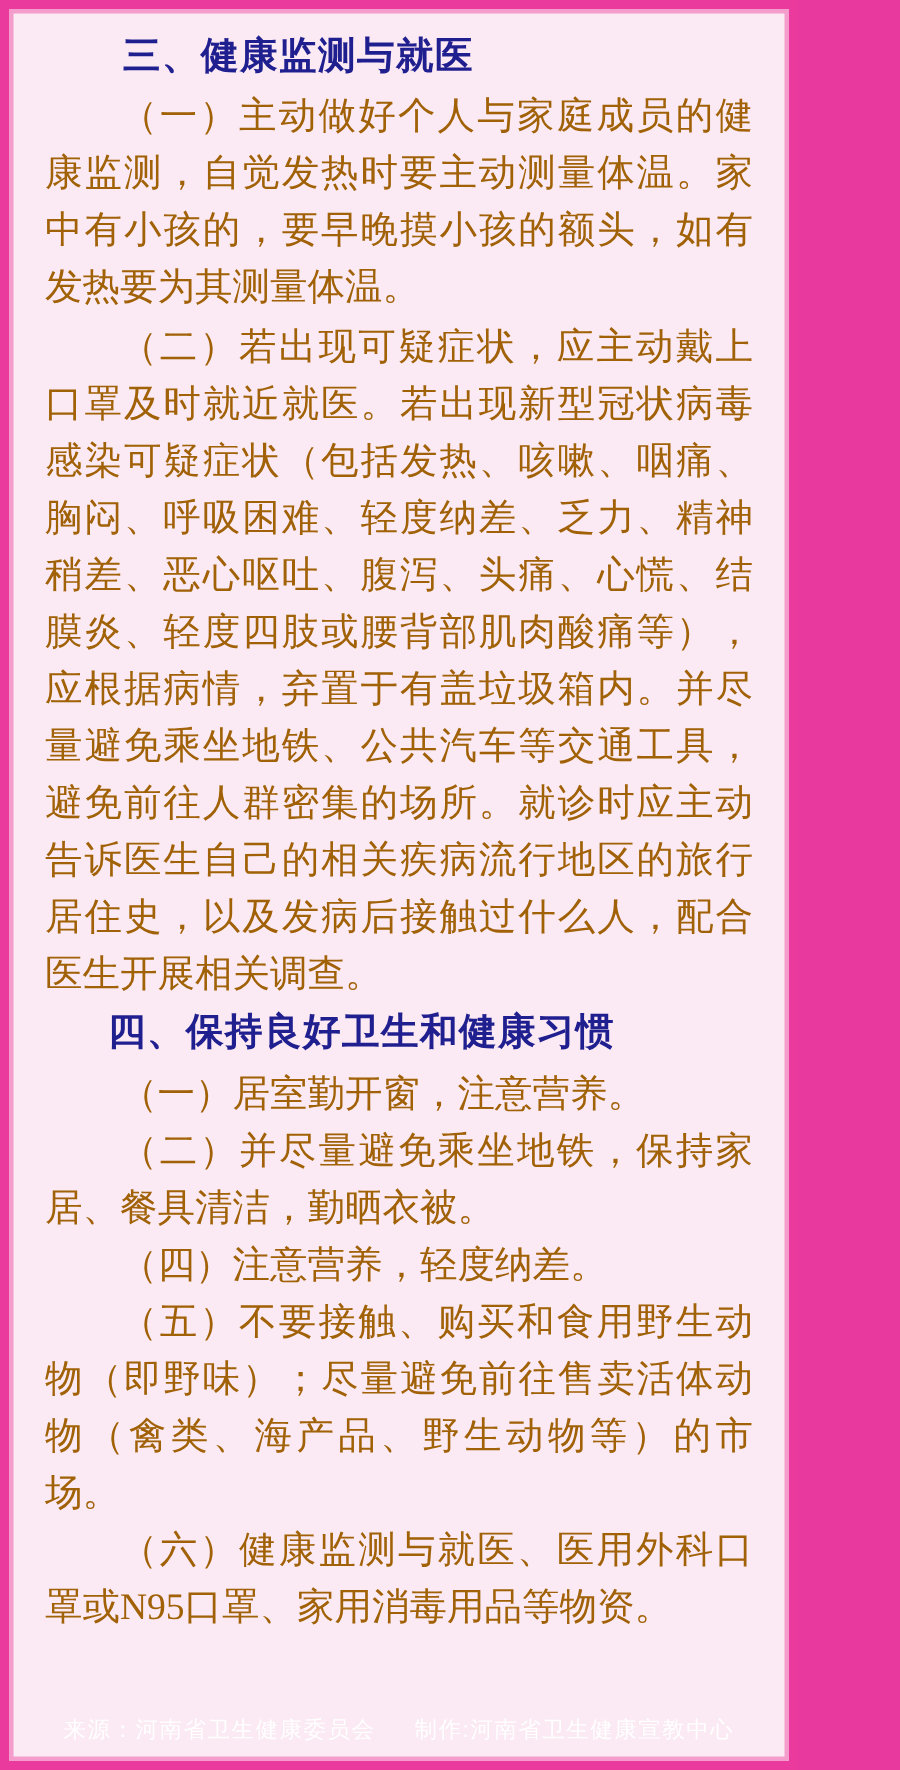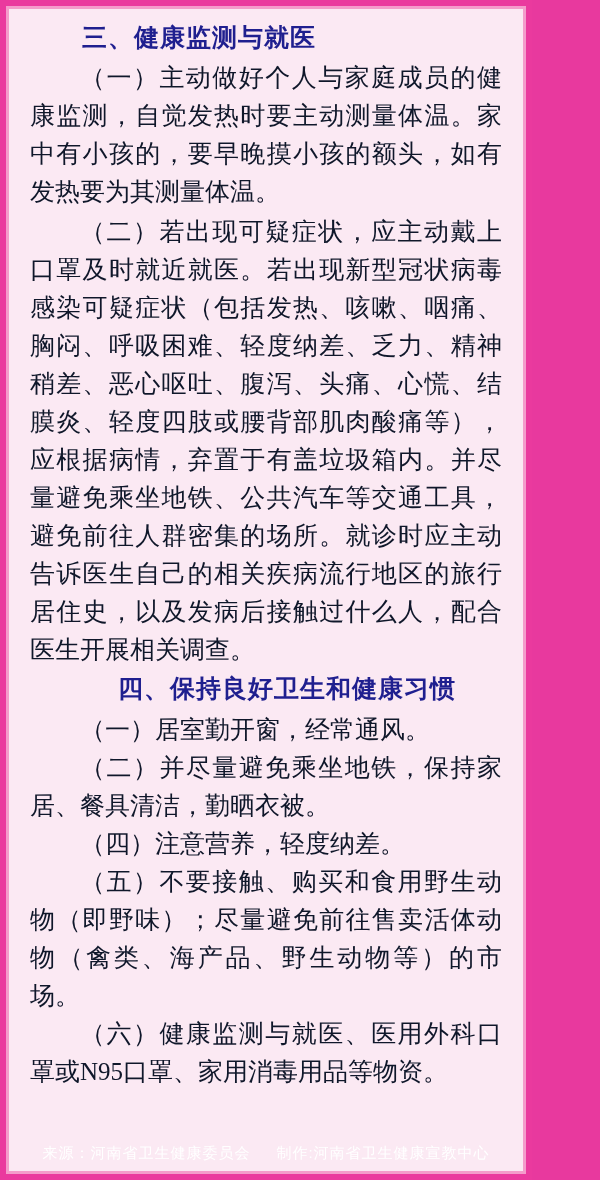--- a/index.html
+++ b/index.html
@@ -47,24 +47,23 @@
     font-size: 25px;
     font-weight: bold;
     line-height: 1.25;
     margin: 4px 0 6px 0;
     letter-spacing: 1px;
     padding-left: 52px;
     font-family: "Liberation Sans", "DejaVu Sans", sans-serif;
   }
   .section-title.second {
     padding-left: 42px;
-    text-align: center;
   }
   p.para {
-    color: #0f172a;
+    color: #a16207;
     font-size: 25px;
     line-height: 1.52;
     margin: 0 0 2px 0;
     text-indent: 50px;
     text-align: justify;
     text-justify: inter-ideograph;
     letter-spacing: 0px;
     font-family: "Liberation Serif", "DejaVu Serif", serif;
   }
   p.para.tight {
@@ -99,21 +98,21 @@
   <div class="content">
 
     <h2 class="section-title">三、健康监测与就医</h2>
 
     <p class="para">（一）主动做好个人与家庭成员的健康监测，自觉发热时要主动测量体温。家中有小孩的，要早晚摸小孩的额头，如有发热要为其测量体温。</p>
 
     <p class="para">（二）若出现可疑症状，应主动戴上口罩及时就近就医。若出现新型冠状病毒感染可疑症状（包括发热、咳嗽、咽痛、胸闷、呼吸困难、轻度纳差、乏力、精神稍差、恶心呕吐、腹泻、头痛、心慌、结膜炎、轻度四肢或腰背部肌肉酸痛等），应根据病情，弃置于有盖垃圾箱内。并尽量避免乘坐地铁、公共汽车等交通工具，避免前往人群密集的场所。就诊时应主动告诉医生自己的相关疾病流行地区的旅行居住史，以及发病后接触过什么人，配合医生开展相关调查。</p>
 
     <h2 class="section-title second">四、保持良好卫生和健康习惯</h2>
 
-    <p class="para tight">（一）居室勤开窗，经常通风。</p>
+    <p class="para tight">（一）居室勤开窗，注意营养。</p>
 
     <p class="para tight">（二）并尽量避免乘坐地铁，保持家居、餐具清洁，勤晒衣被。</p>
 
 
     <p class="para tight">（四）注意营养，轻度纳差。</p>
 
     <p class="para tight">（五）不要接触、购买和食用野生动物（即野味）；尽量避免前往售卖活体动物（禽类、海产品、野生动物等）的市场。</p>
 
     <p class="para tight">（六）健康监测与就医、医用外科口罩或N95口罩、家用消毒用品等物资。</p>
 

